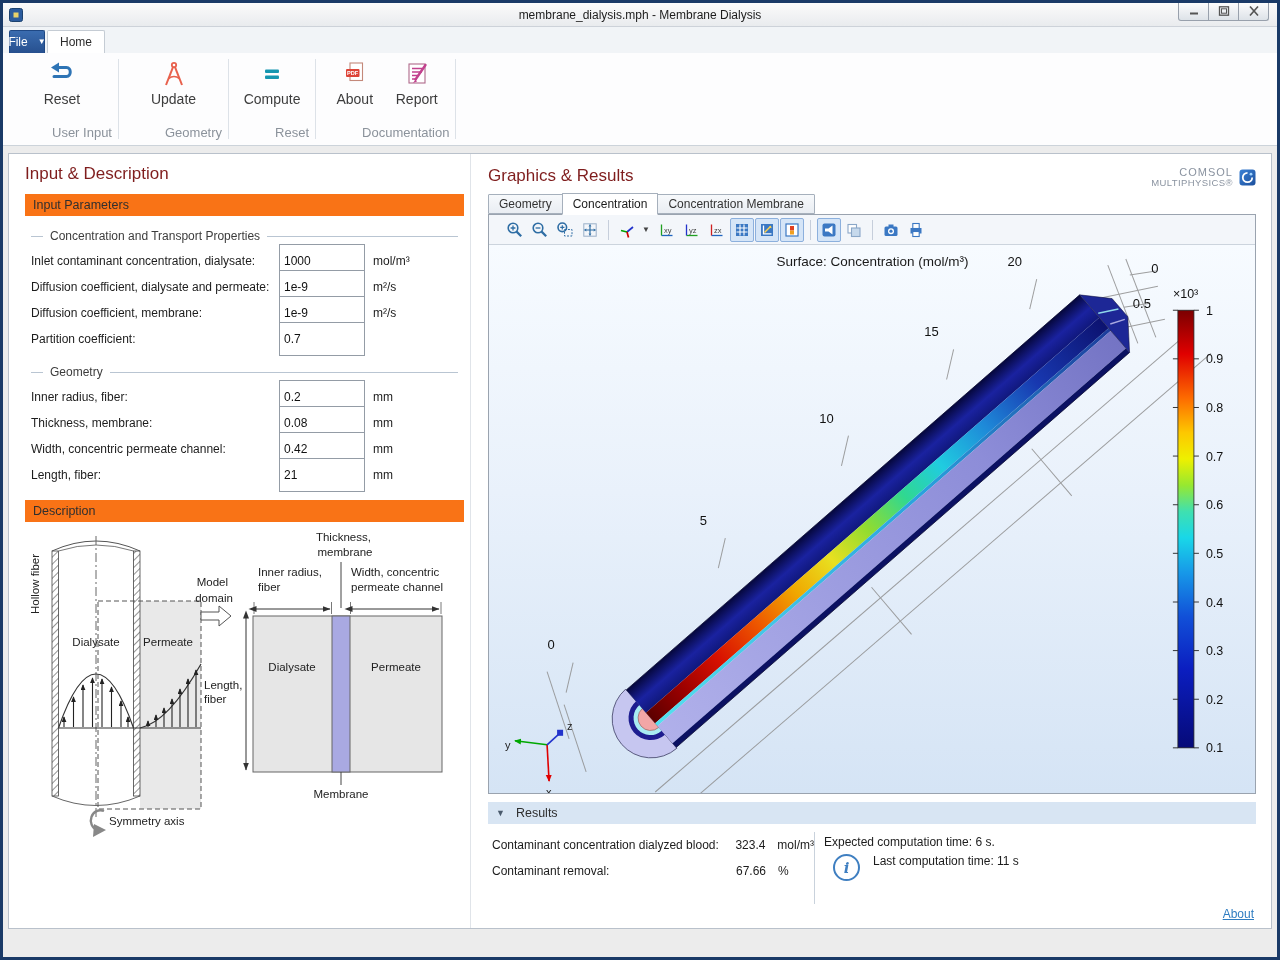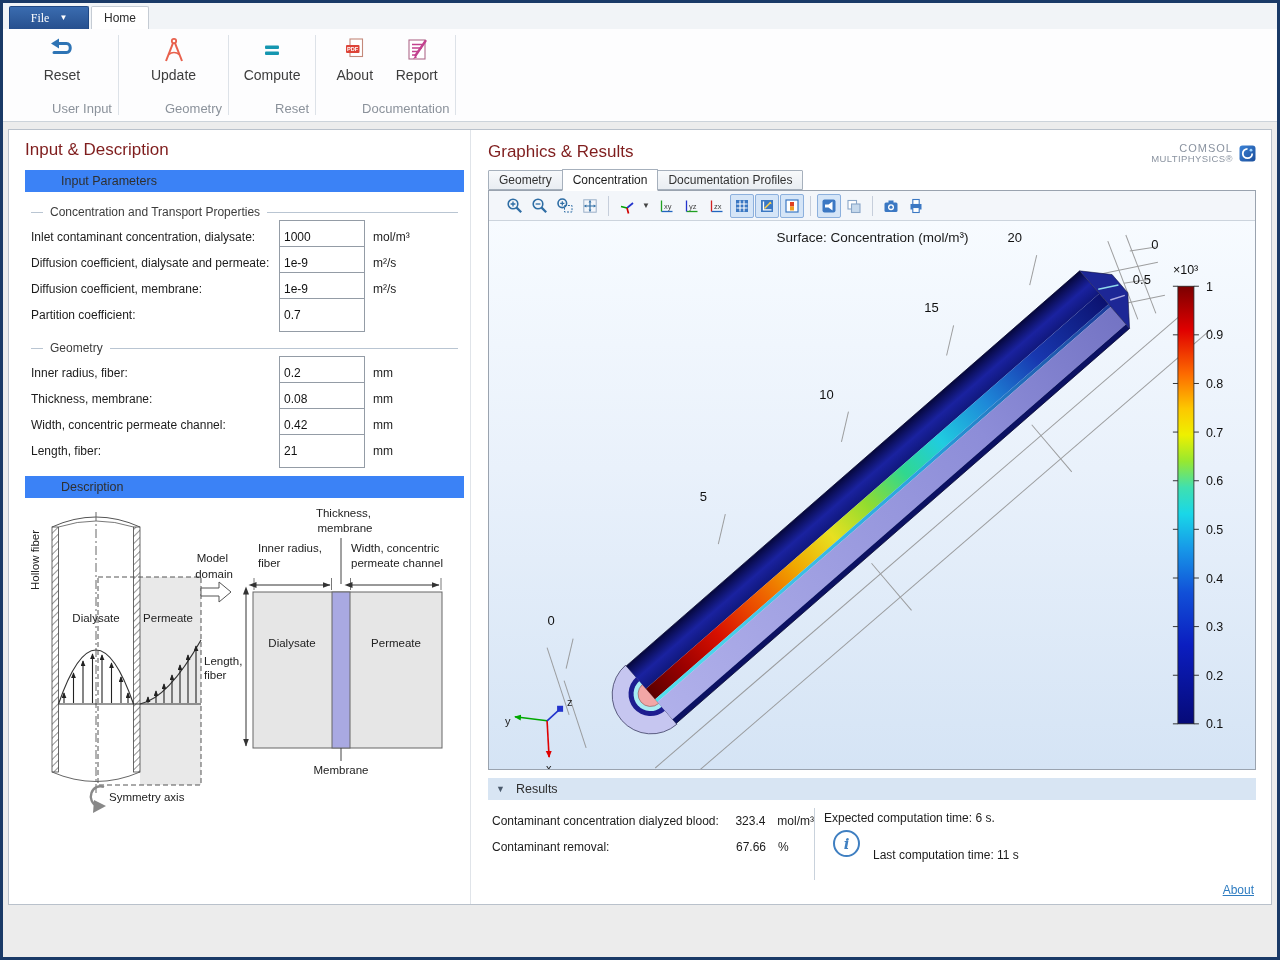--- a/index.html
+++ b/index.html
@@ -13,42 +13,42 @@
   .app-icon { margin-left:6px; }
   .win-title { position:absolute; left:0; right:0; text-align:center; font-size:12px; color:#1c1c1c; }
   .win-controls { position:absolute; right:8px; top:-1px; display:flex; }
   .win-btn { width:31px; height:19px; border:1px solid #98a0ac; border-top:none; margin-left:-1px;
              background:linear-gradient(#fefefe,#dde2e8); display:flex; align-items:center; justify-content:center; }
   .win-btn:first-child { border-bottom-left-radius:3px; }
   .win-btn:last-child { border-bottom-right-radius:3px; }
 
   
   .tabrow { height:26px; background:#f1f4f7; display:flex; align-items:flex-end; padding-left:6px; flex:0 0 auto; }
-  .file-btn { width:80px; height:23px; background:linear-gradient(#3a6cb0,#27508f); border:1px solid #1f4884;
+  .file-btn { width:36px; height:23px; background:linear-gradient(#3a6cb0,#27508f); border:1px solid #1f4884;
               border-bottom:none; border-radius:2px 2px 0 0; color:#fff; font-size:12px;
-              display:flex; align-items:center; justify-content:center; gap:10px; cursor:default;font-family:Liberation Serif, serif; }
+              display:flex; align-items:center; justify-content:center; gap:10px; cursor:default; }
   .file-caret { font-size:8px; line-height:1; }
   .home-tab { width:58px; height:23px; margin-left:2px; background:#fff; border:1px solid #c5ccd4; border-bottom:none;
               border-radius:2px 2px 0 0; font-size:12px; color:#2b2b2b; display:flex; align-items:center; justify-content:center; }
   .ribbon-body { height:93px; background:#fdfdfe; border-bottom:1px solid #ccd3da; display:flex; padding-left:4px; flex:0 0 auto; }
   .rgroup { display:flex; flex-direction:column; align-items:center; padding:3px 5px 2px; }
   .rgroup-buttons { display:flex; gap:8px; flex:1; align-items:flex-start; }
   .rbtn { min-width:54px; display:flex; flex-direction:column; align-items:center; gap:2px; padding:3px 4px 0; border-radius:2px; }
   .rbtn-label { font-size:14px; color:#3d3d3d; white-space:nowrap; }
   .rgroup-label { font-size:13px; color:#8b929b; padding:2px 0 3px; white-space:nowrap;margin-left:40px; }
   .rsep { width:1px; background:#dde2e8; margin:6px 1px; }
 
   
   .content { height:776px; margin:7px 5px 0; background:#fff; border:1px solid #b9c1cb; display:flex; flex:0 0 auto; }
   .bottom-strip { flex:1; background:#ececec; }
 
   
   .left-pane { width:462px; flex:0 0 462px; border-right:1px solid #e0e4e9; padding:6px 6px 0 8px; }
   .pane-title { color:#7f1d1d; font-size:17px; font-weight:400; margin:4px 0 10px 8px; }
-  .sect-bar { background:#3b82f6; height:22px; line-height:22px; padding-left:36px; font-size:12.5px; color:#2f2f2f; margin-left:8px; }
+  .sect-bar { background:#f97316; height:22px; line-height:22px; padding-left:8px; font-size:12.5px; color:#2f2f2f; margin-left:8px; }
   .legend-row { display:flex; align-items:center; margin:13px 6px 5px 14px; }
   .legend-dash { width:12px; height:1px; background:#b9c5d2; }
   .legend-text { margin:0 7px; font-size:12px; color:#3c3c3c; white-space:nowrap; }
   .legend-line { flex:1; height:1px; background:#b9c5d2; }
   .field-row { display:flex; align-items:center; height:26px; margin-left:14px; font-size:12px; color:#1c1c1c; }
   .field-label { width:248px; white-space:nowrap; }
   .param-input { width:86px; height:18px; border:1px solid #949ca6; font-family:"Liberation Sans",sans-serif;
                  font-size:12px; padding:16px 4px; color:#111; background:#fff; }
   .unit { margin-left:8px; white-space:nowrap; }
   .desc-bar { margin-top:12px; }
@@ -84,31 +84,56 @@
   .res-row { display:flex; height:26px; align-items:center; font-size:12px; color:#1c1c1c; }
   .res-label { width:244px; }
   .res-val { width:42px; }
   .res-divider { width:1px; background:#c9d2dc; }
   .res-right { padding-left:9px; font-size:12px; color:#1c1c1c; }
   .res-exp { margin:3px 0 5px 0; }
   .res-last-row { display:flex; align-items:flex-start; gap:13px; margin-left:9px; }
   .info-icon { width:27px; height:27px; border:2px solid #3f7fc1; border-radius:50%; color:#3f7fc1;
                font-family:"DejaVu Serif",serif; font-style:italic; font-weight:bold; font-size:15px;
                display:flex; align-items:center; justify-content:center; flex:0 0 auto; }
-  .res-last { margin-top:18px; }
+  .res-last { margin-top:0; }
   .about-row { margin-top:auto; padding:0 2px 6px 0; text-align:right; }
   .about-link { color:#2e7cc1; font-size:12px; text-decoration:underline; cursor:pointer; }
 
   svg text { font-family:"Liberation Sans",sans-serif; }
 </style>
 </head>
 <body>
 
 <div class="window">
 
+  <div class="titlebar">
+    <svg class="app-icon" width="14" height="14" viewBox="0 0 14 14">
+      <rect x="0.5" y="0.5" width="13" height="13" rx="2" fill="#2b5b9d" stroke="#1c426f"></rect>
+      <rect x="4.5" y="4.5" width="5" height="5" fill="#e8d26a"></rect>
+    </svg>
+    <div class="win-title">membrane_dialysis.mph - Membrane Dialysis</div>
+    <div class="win-controls">
+      <div class="win-btn">
+        <svg width="12" height="10" viewBox="0 0 12 10">
+            <rect x="2" y="6.5" width="8" height="2" fill="#555"></rect>
+          </svg>
+      </div>
+      <div class="win-btn">
+        <svg width="12" height="10" viewBox="0 0 12 10">
+            <rect x="1.5" y="0.8" width="9" height="8.4" fill="none" stroke="#555" stroke-width="1.3"></rect>
+            <rect x="3.5" y="2.8" width="5" height="4.4" fill="none" stroke="#555" stroke-width="1"></rect>
+          </svg>
+      </div>
+      <div class="win-btn">
+        <svg width="12" height="10" viewBox="0 0 12 10">
+            <path d="M2,0.5 L10,9.5 M10,0.5 L2,9.5" stroke="#555" stroke-width="1.6"></path>
+          </svg>
+      </div>
+    </div>
+  </div>
 
   <div class="tabrow">
     <div class="file-btn">
       <span>File</span>
       <span class="file-caret">▼</span>
     </div>
     <div class="home-tab">
       <span>Home</span>
     </div>
   </div>
@@ -367,21 +392,21 @@
       </div>
 
       <div class="gtabs">
         <div class="gtab">
             <span>Geometry</span>
           </div>
         <div class="gtab active">
             <span>Concentration</span>
           </div>
         <div class="gtab">
-            <span>Documentation Profiles</span>
+            <span>Concentration Membrane</span>
           </div>
       </div>
 
       <div class="plot-box">
 
         <div class="plot-toolbar">
           <div class="tbtn">
             <svg width="18" height="18" viewBox="0 0 18 18">
               <circle cx="7" cy="7" r="4.8" fill="none" stroke="#2e6da4" stroke-width="1.6"></circle>
               <line x1="10.6" y1="10.6" x2="15.2" y2="15.2" stroke="#2e6da4" stroke-width="2.2"></line>

